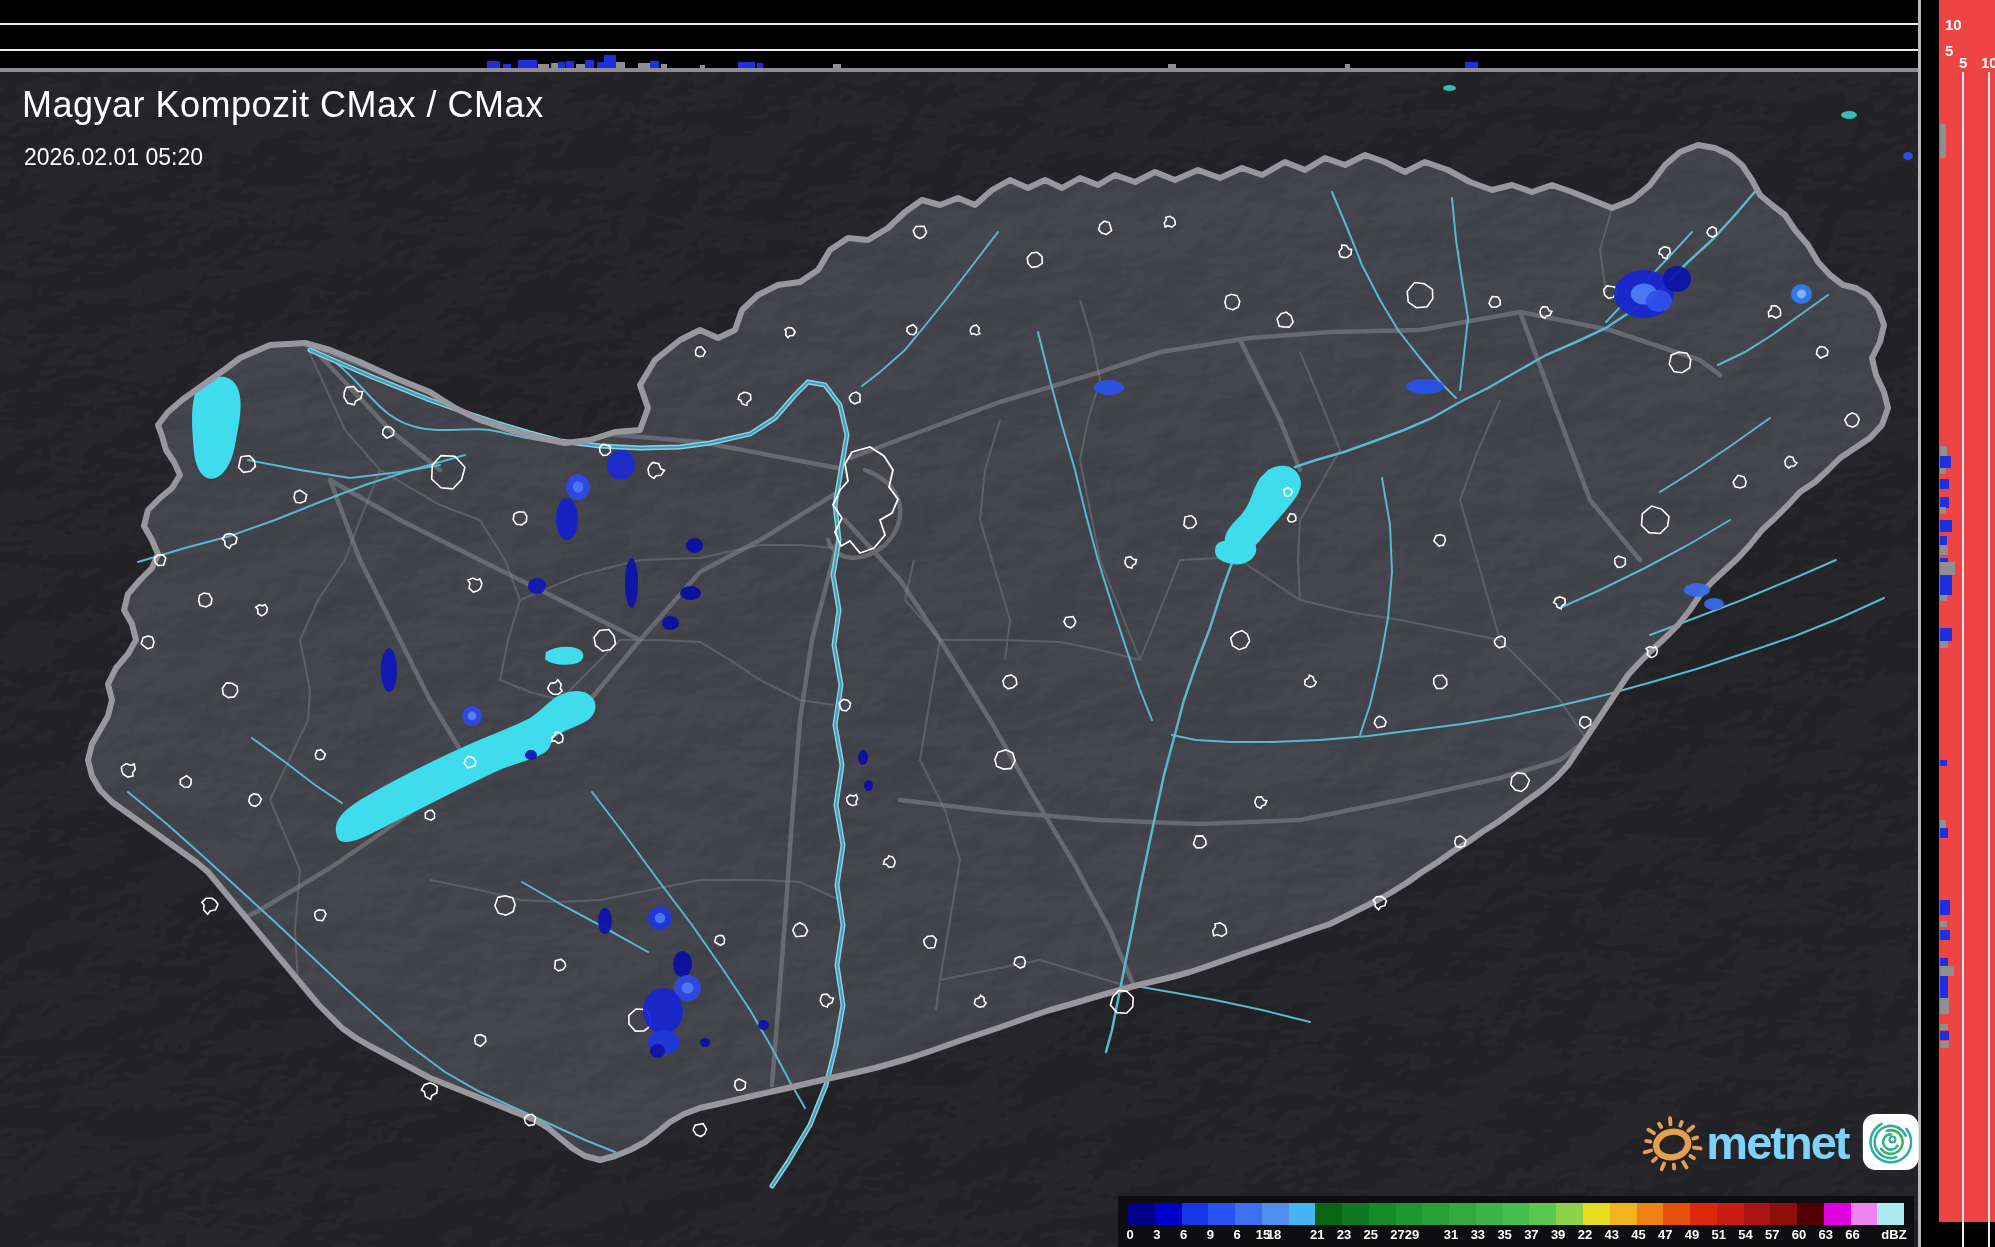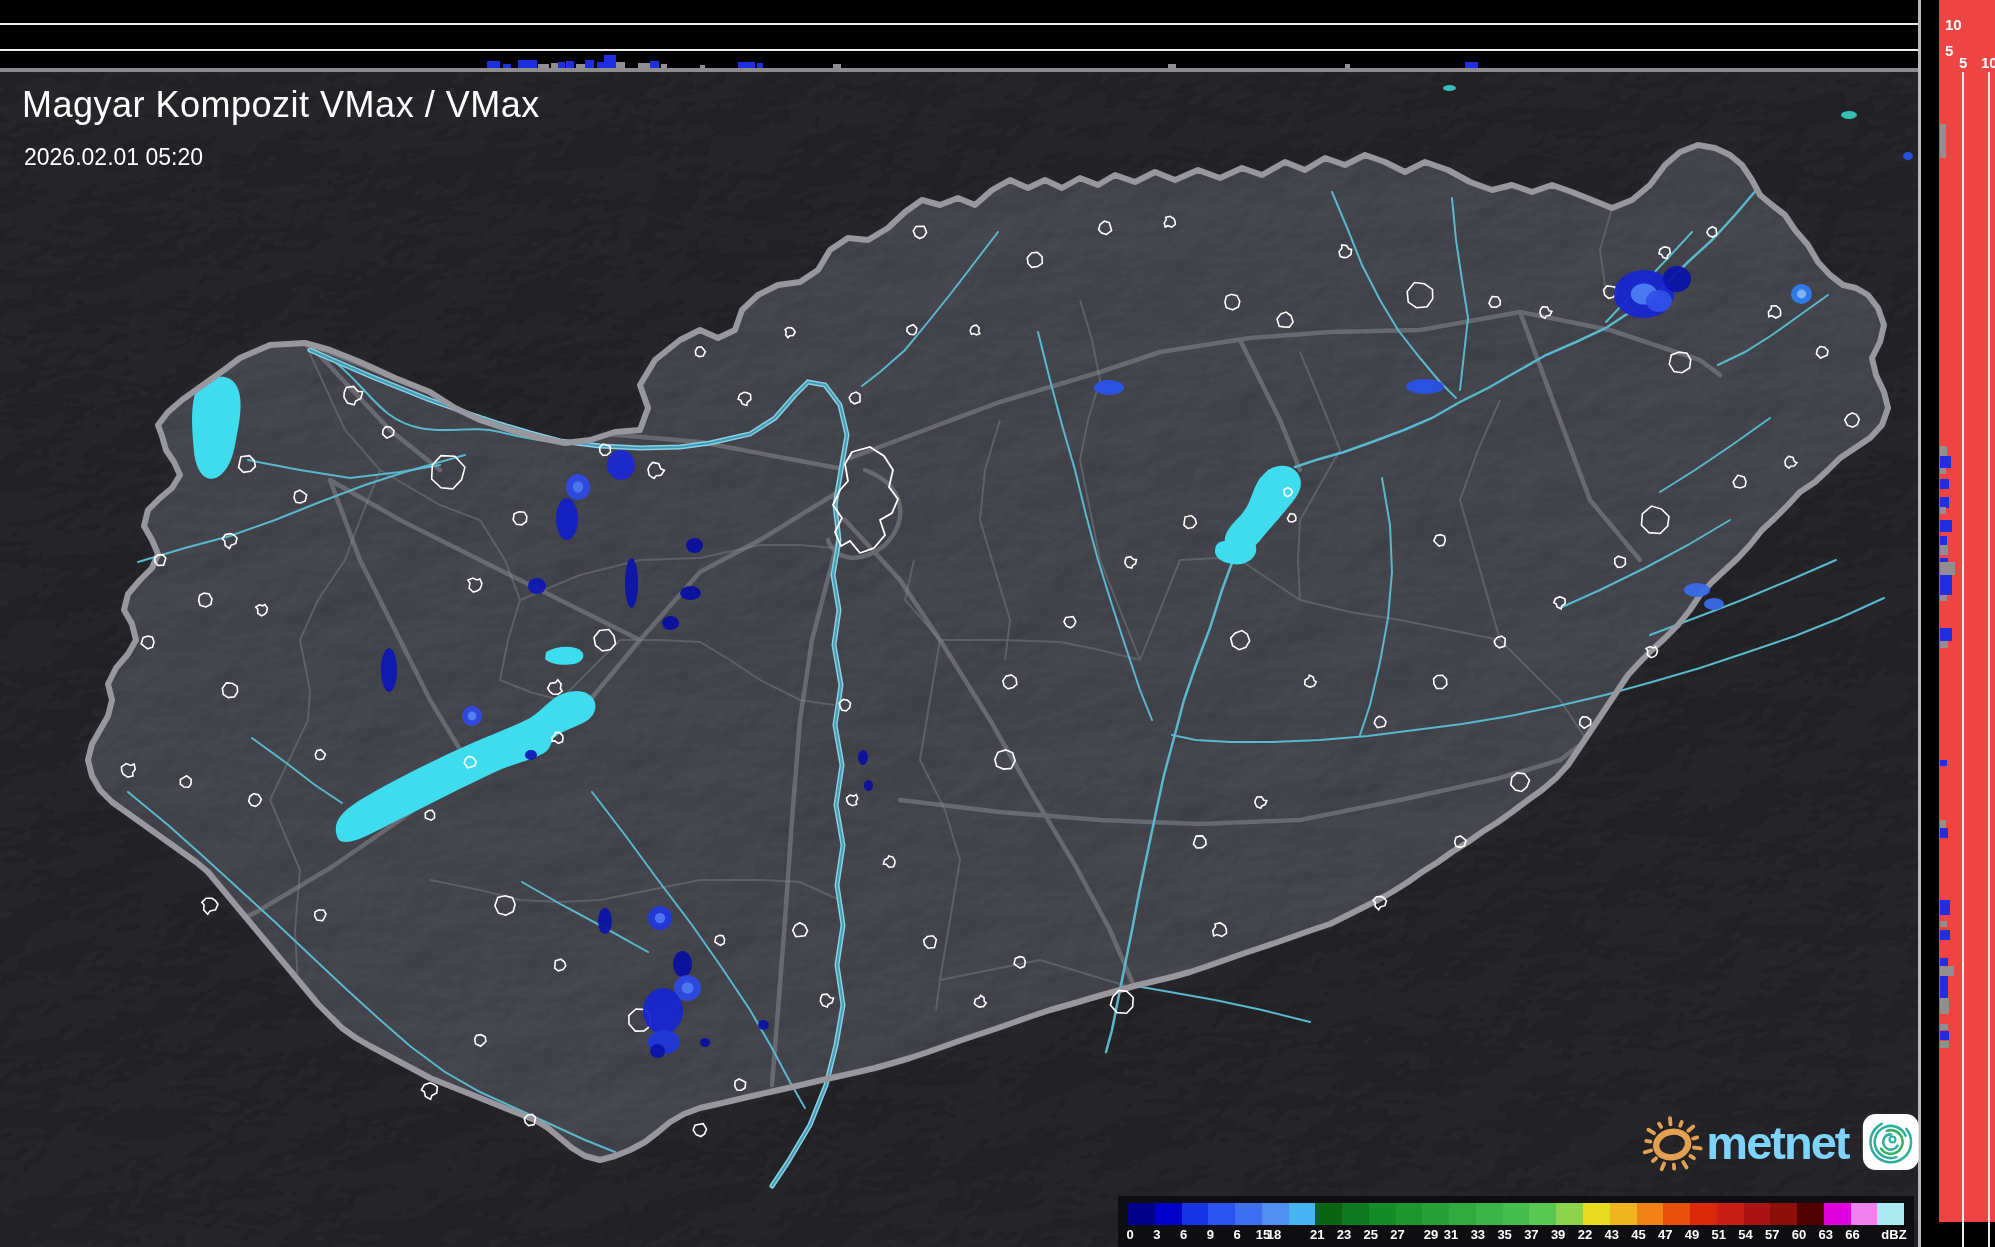--- a/index.html
+++ b/index.html
@@ -337,21 +337,21 @@
       <div class="mark" style="left: 1px; top: 930px; width: 10px; height: 10px; background: rgb(30, 47, 224);"></div>
       <div class="mark" style="left: 1px; top: 958px; width: 8px; height: 47px; background: rgb(30, 47, 224);"></div>
       <div class="mark" style="left: 1px; top: 966px; width: 14px; height: 10px; background: rgb(143, 143, 143);"></div>
       <div class="mark" style="left: 1px; top: 998px; width: 9px; height: 16px; background: rgb(143, 143, 143);"></div>
       <div class="mark" style="left: 1px; top: 1024px; width: 8px; height: 6px; background: rgb(143, 143, 143);"></div>
       <div class="mark" style="left: 1px; top: 1031px; width: 9px; height: 9px; background: rgb(30, 47, 224);"></div>
       <div class="mark" style="left: 1px; top: 1041px; width: 9px; height: 7px; background: rgb(143, 143, 143);"></div>
     </div>
 </div>
 
-<div id="map-title">Magyar Kompozit VMax / VMax</div>
+<div id="map-title">Magyar Kompozit CMax / CMax</div>
 <div id="map-datetime">2026.02.01 05:20</div>
 
 <div id="logo">
   <svg id="sun-svg" width="76" height="84" viewBox="0 0 76 84">
     <g id="sun-rays" stroke="#e2a050" stroke-width="4.5" stroke-linecap="round">
         <line x1="62.83874871726576" y1="37.93115665666076" x2="67.61543116289378" y2="36.5717637060186"></line>
         <line x1="63.712696030433996" y1="48.54615105054491" x2="71.62429480902907" y2="49.637274450712574"></line>
         <line x1="59.49392854925253" y1="58.45878673818009" x2="63.62737634718572" y2="61.047014957060874"></line>
         <line x1="51.01802491315709" y1="65.70574465113151" x2="55.02357104028235" y2="72.07674300532581"></line>
         <line x1="39.96374178741272" y1="68.85167589663295" x2="40.34138443883825" y2="73.43853664598544"></line>
@@ -417,21 +417,21 @@
       <span style="left: 28.7586px;">3</span>
       <span style="left: 55.5172px;">6</span>
       <span style="left: 82.2759px;">9</span>
       <span style="left: 109.034px;">6</span>
       <span style="left: 135px;">15</span>
       <span style="left: 146px;">18</span>
       <span style="left: 189.31px;">21</span>
       <span style="left: 216.069px;">23</span>
       <span style="left: 242.828px;">25</span>
       <span style="left: 269.586px;">27</span>
-      <span style="left: 303px;">29</span>
+      <span style="left: 284px;">29</span>
       <span style="left: 323.103px;">31</span>
       <span style="left: 349.862px;">33</span>
       <span style="left: 376.621px;">35</span>
       <span style="left: 403.379px;">37</span>
       <span style="left: 430.138px;">39</span>
       <span style="left: 456.897px;">22</span>
       <span style="left: 483.655px;">43</span>
       <span style="left: 510.414px;">45</span>
       <span style="left: 537.172px;">47</span>
       <span style="left: 563.931px;">49</span>

